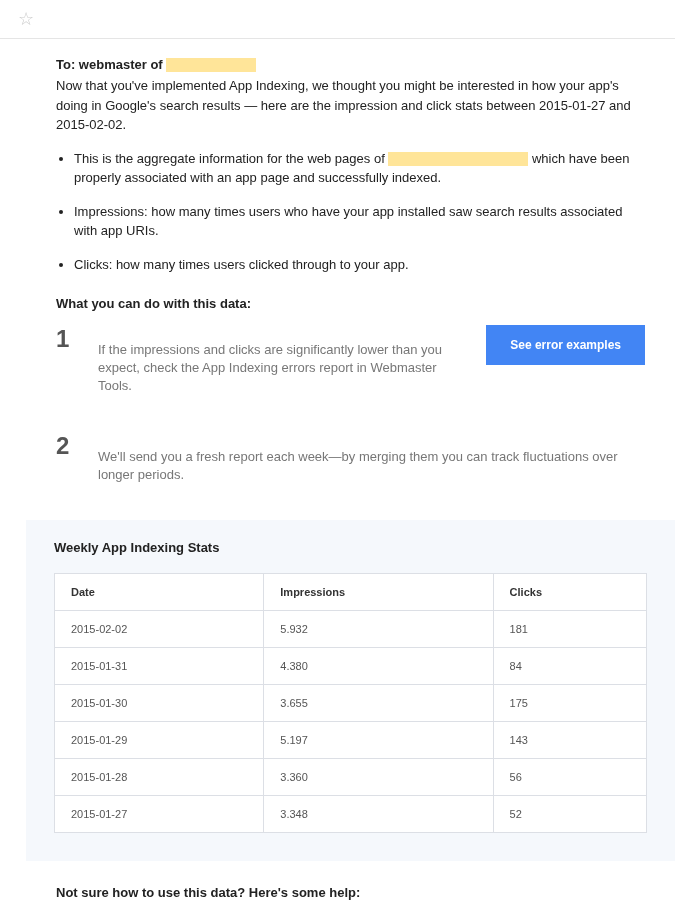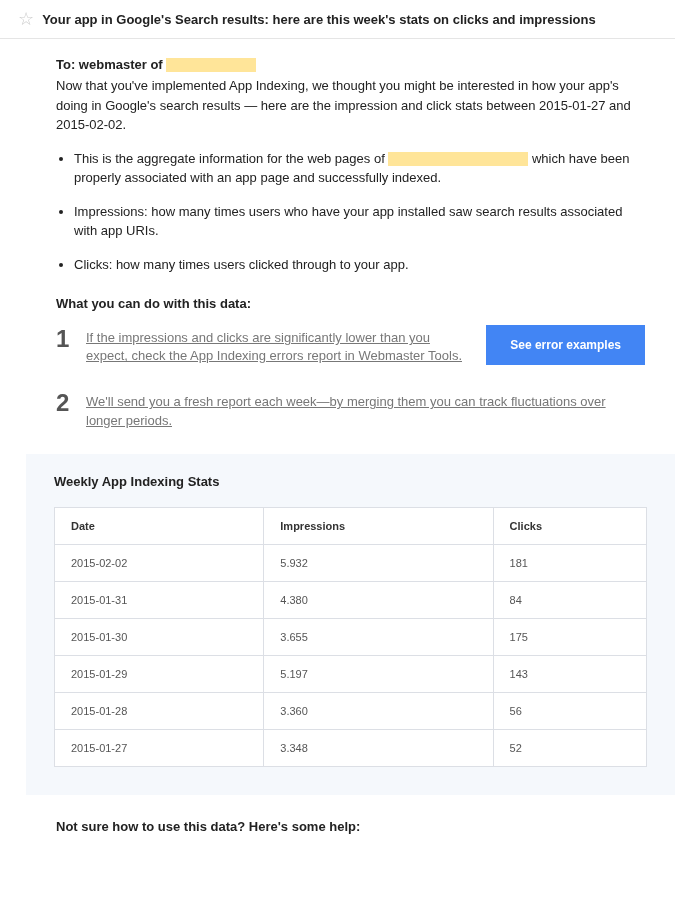--- a/index.html
+++ b/index.html
@@ -49,21 +49,21 @@
     font-size: 24px; font-weight: bold; color: #555;
     width: 26px; flex: none; line-height: 1; margin-top: 2px;
   }
   .stepbody { flex: 1; }
   .stepbody h4 {
     margin: 0 0 6px 0; font-weight: normal;
     font-size: 16px; color: #777;
   }
   .stepflex { display: flex; gap: 18px; }
   .stepflex p { margin: 0; color: #777; line-height: 1.4; flex: 1; }
-  .stepbody p  { margin: 4px; color: #777; line-height: 1.4; text-decoration: underline; }
+  .stepbody p  { margin: 16px; color: #777; line-height: 1.4; }
   .blue-btn {
     background: #4285f4; color: #fff; font-weight: bold;
     border: none; font-size: 12px;
     padding: 10px 24px; cursor: pointer; flex: none;
     height: 40px; white-space: nowrap;
   }
   .stats-panel {
     background: #f5f8fc;
     margin: 10px -30px 24px -30px;
     padding: 20px 28px 28px 28px;
@@ -79,21 +79,20 @@
     font-size: 11px; font-weight: normal;
   }
   table.stats th { font-weight: bold; color: #333; }
   .help-title { font-weight: bold; margin-bottom: 12px; }
 </style>
 </head>
 <body>
 
 <div class="header-row">
   <span class="star">☆</span>
-  <span class="subject">Your app in Google's Search results: here are this week's stats on clicks and impressions</span>
 </div>
 
 <div class="body-area">
 
   <div class="to-line">
     <span class="to-label">To: webmaster of </span><span class="redact small"></span>
   </div>
 
   <div class="intro">Now that you've implemented App Indexing, we thought you might be interested in how your app's doing in Google's search results — here are the impression and click stats between 2015-01-27 and 2015-02-02.</div>
 

